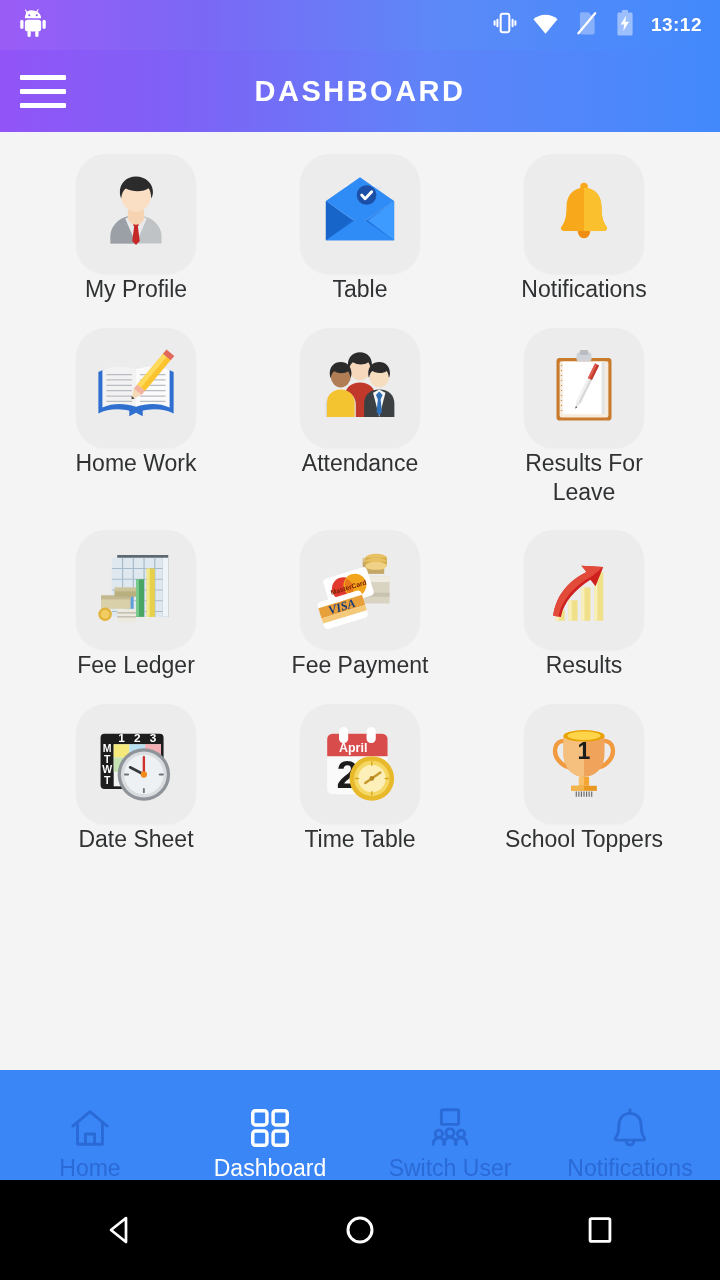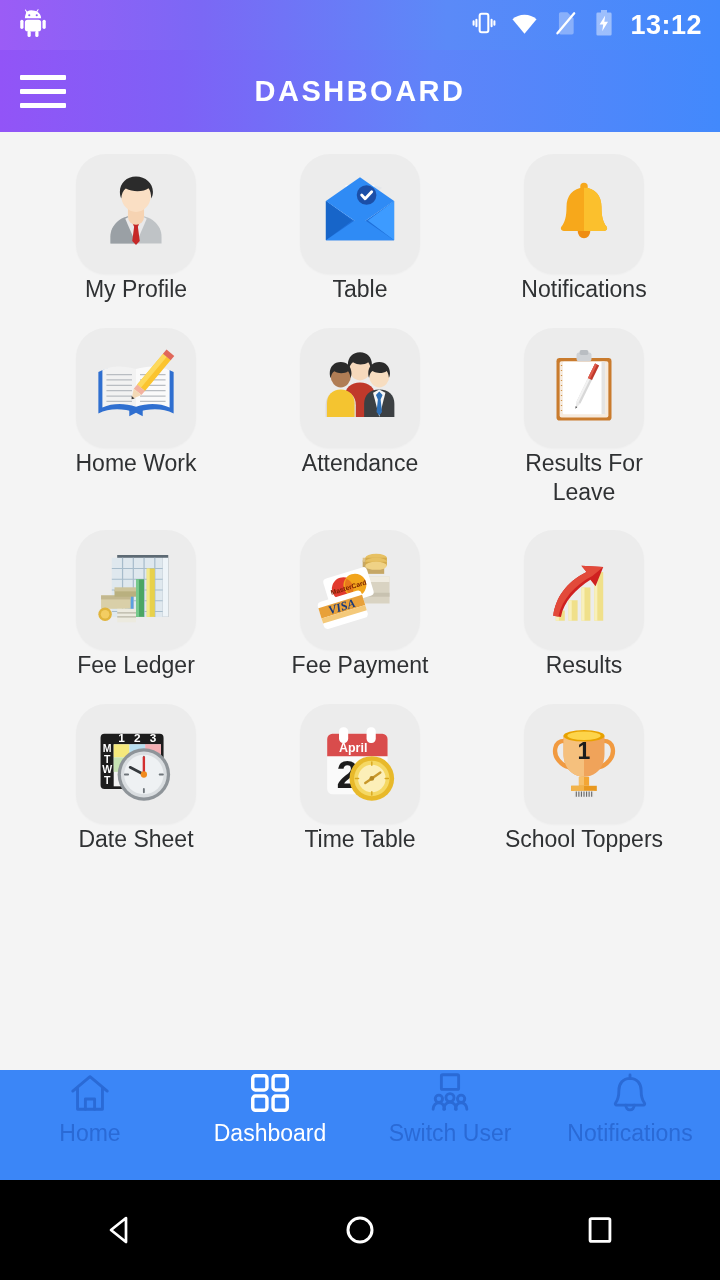--- a/index.html
+++ b/index.html
@@ -12,21 +12,21 @@
   }
 
   
   .statusbar{
     position:absolute; top:0; left:0; width:720px; height:50px;
     background:linear-gradient(90deg,#9B5CF6 0%,#7B68F5 28%,#5B8AF8 62%,#4289FC 100%);
     display:flex; align-items:center; padding:0 18px;
   }
   .sb-left{ display:flex; align-items:center; flex:1; }
   .sb-right{ display:flex; align-items:center; gap:14px; }
-  .sb-time{ color:#fff; font-size:27px; font-weight:700; letter-spacing:.5px; }
+  .sb-time{ color:#fff; font-size:19px; font-weight:700; letter-spacing:.5px; }
 
   
   .appbar{
     position:absolute; top:50px; left:0; width:720px; height:82px;
     background:linear-gradient(90deg,#9254F7 0%,#7E61F6 25%,#5F84F9 60%,#4289FC 100%);
     display:flex; align-items:center;
   }
   .hamburger{ width:86px; display:flex; flex-direction:column; align-items:center; gap:9px; cursor:pointer; }
   .hamburger span{ display:block; width:46px; height:5px; background:#fff; border-radius:1px; }
   .appbar-title{
@@ -54,21 +54,21 @@
   }
   .tile svg{ display:block; }
   .cell-label{
     margin-top:1px; font-size:23px; color:#2f3133; line-height:1.25;
     text-align:center; max-width:175px;
   }
 
   
   .bottomnav{
     position:absolute; top:1070px; left:0; width:720px; height:110px;
-    background:#3b86f7; display:flex; align-items:flex-start;
+    background:#3b86f7; display:flex; align-items:flex-end;
   }
   .navitem{
     flex:1; display:flex; flex-direction:column; align-items:center;
     justify-content:center; gap:6px; cursor:pointer; color:#2a6ad6;
   }
   .navitem.active{ color:#ffffff; }
   .navitem .navlabel{ font-size:23px; line-height:1; }
   .navitem svg{ display:block; }
 
   

